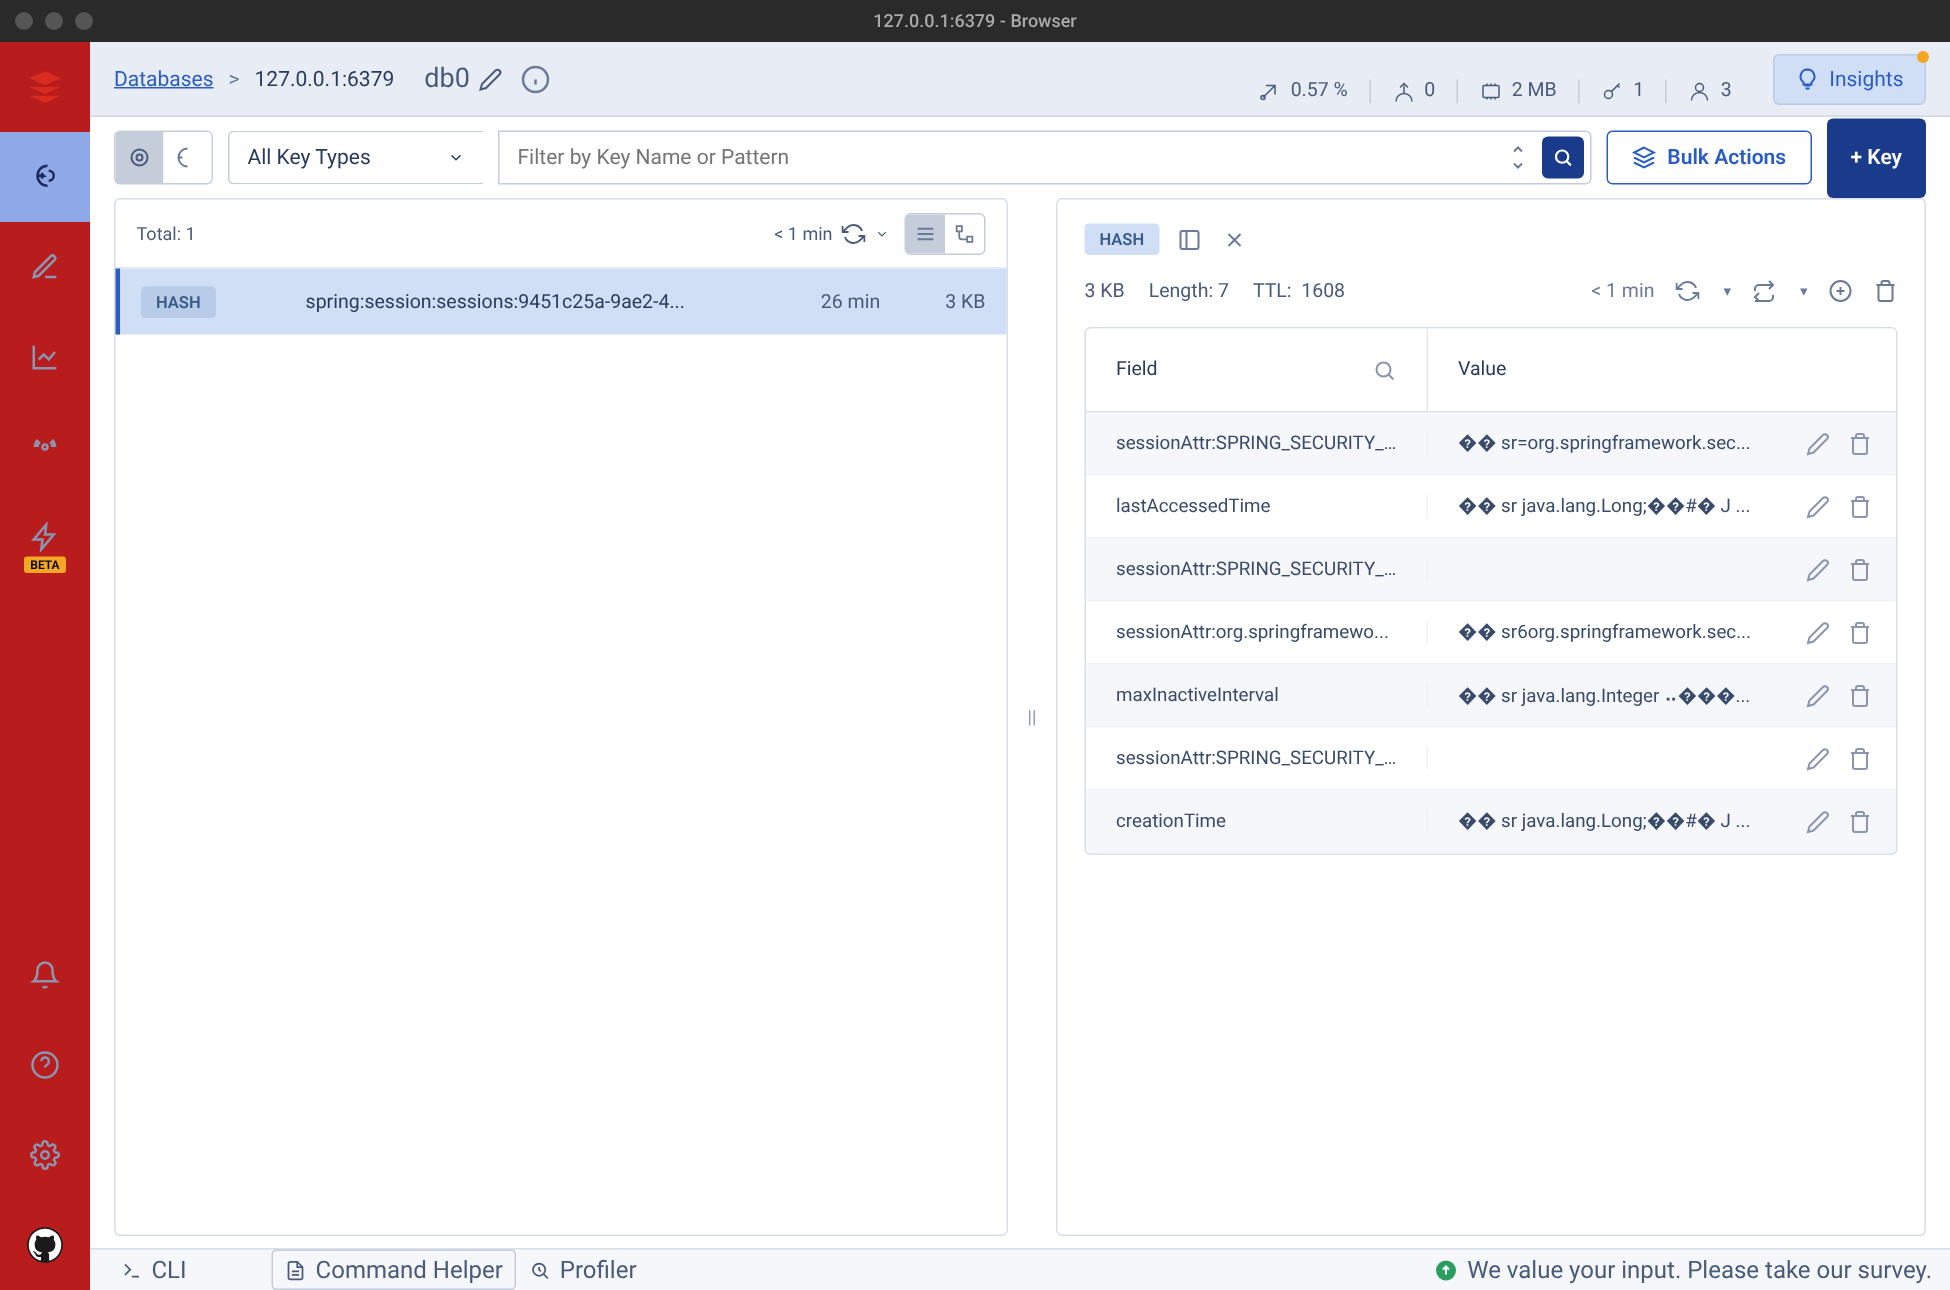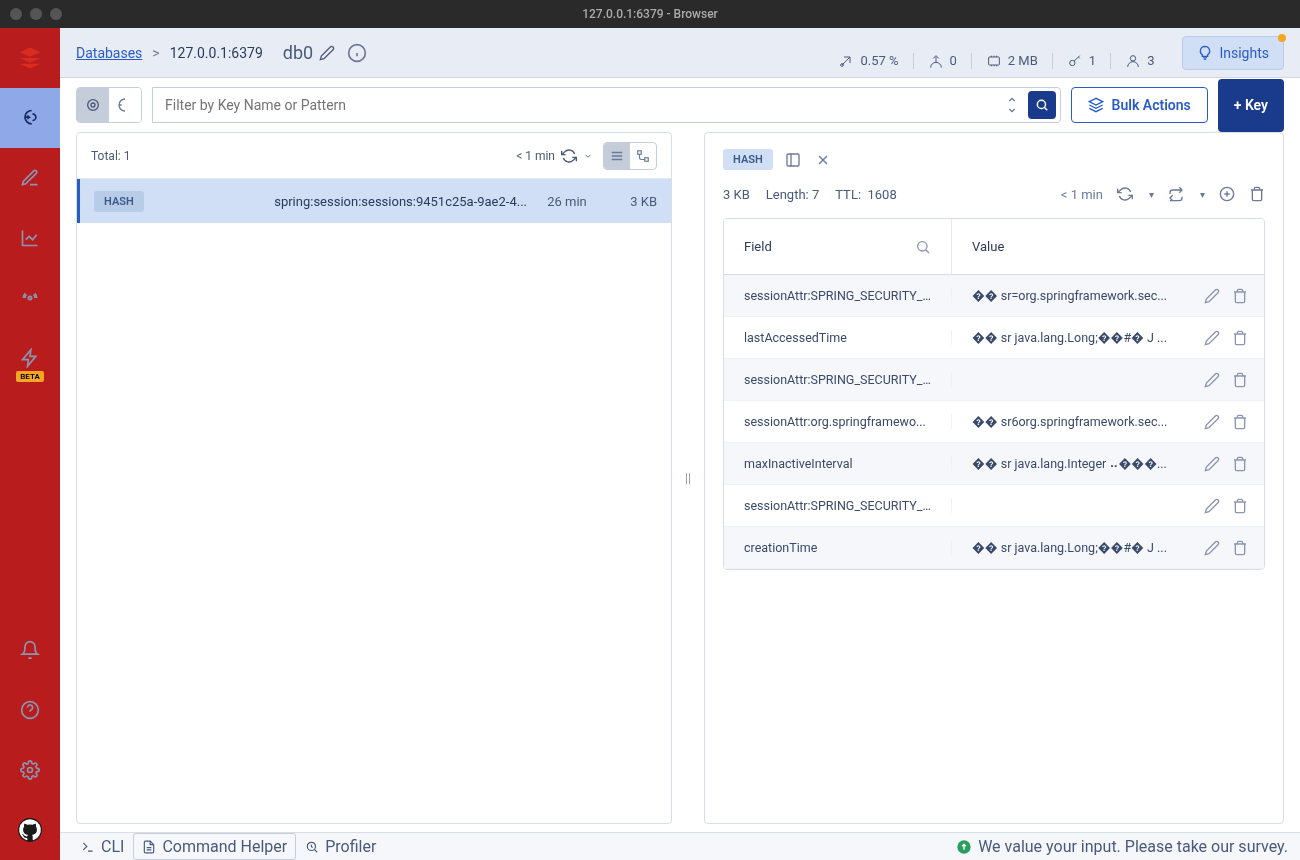--- a/index.html
+++ b/index.html
@@ -51,21 +51,21 @@
 .keys-panel { width: 596px; border: 1px solid #d8dee8; border-radius: 4px; background: #fff; display: flex; flex-direction: column; }
 .keys-header { height: 46px; display: flex; align-items: center; padding: 0 14px; font-size: 12px; color: #4a5a7a; border-bottom: 1px solid #e5e9f0; }
 .keys-header-spacer { flex: 1; }
 .refresh-info { display: flex; align-items: center; gap: 6px; margin-right: 10px; font-size: 12px; }
 .view-mode-toggle { display: flex; border: 1px solid #c5cdda; border-radius: 4px; overflow: hidden; }
 .view-mode-btn { width: 26px; height: 26px; display: flex; align-items: center; justify-content: center; cursor: pointer; color: #6b7a99; }
 .view-mode-btn.active { background: #c5cdda; }
 
 .key-row { height: 44px; display: flex; align-items: center; padding: 0 14px; background: #d0dff5; border-left: 3px solid #2a5cc8; cursor: pointer; }
 .key-type-badge { background: #b8cce8; color: #3a5a8a; padding: 4px 10px; border-radius: 3px; font-size: 11px; font-weight: 600; }
-.key-name { flex: 1; margin-left: 24px; font-size: 13px; color: #2a3b5c; overflow: hidden; text-overflow: ellipsis; white-space: nowrap; text-align: right; }
+.key-name { flex: 1; margin-left: 60px; font-size: 13px; color: #2a3b5c; overflow: hidden; text-overflow: ellipsis; white-space: nowrap; }
 .key-ttl { width: 80px; text-align: center; font-size: 13px; color: #4a5a7a; }
 .key-size { width: 50px; text-align: right; font-size: 13px; color: #4a5a7a; }
 
 .splitter { width: 4px; display: flex; align-items: center; justify-content: center; color: #8b95b0; font-size: 12px; cursor: col-resize; }
 
 .details-panel { flex: 1; border: 1px solid #d8dee8; border-radius: 4px; background: #fff; display: flex; flex-direction: column; min-width: 0; }
 .details-header { padding: 16px 18px 0 18px; }
 .details-title-row { display: flex; align-items: center; gap: 12px; }
 .details-type-badge { background: #d0dff5; color: #3a5a8a; padding: 4px 10px; border-radius: 3px; font-size: 11px; font-weight: 600; }
 .details-key-name { flex: 1; font-size: 14px; font-weight: 600; color: #2a3b5c; overflow: hidden; text-overflow: ellipsis; white-space: nowrap; }
@@ -85,21 +85,21 @@
 .hash-row { display: flex; height: 42px; align-items: center; border-bottom: 1px solid #eef1f6; }
 .hash-row:nth-child(odd) { background: #f5f7fb; }
 .hash-row:nth-child(even) { background: #fff; }
 .hash-field { width: 228px; padding: 0 20px; font-size: 12.5px; color: #3a4a6a; overflow: hidden; text-overflow: ellipsis; white-space: nowrap; border-right: 1px solid #eef1f6; }
 .hash-value { flex: 1; padding: 0 20px; font-size: 12.5px; color: #3a4a6a; overflow: hidden; text-overflow: ellipsis; white-space: nowrap; }
 .hash-actions { display: flex; gap: 12px; padding: 0 16px; color: #8b95b0; }
 .hash-actions > * { cursor: pointer; }
 
 .footer { height: 28px; background: #f5f7fb; border-top: 1px solid #d8dee8; display: flex; align-items: center; padding: 0 12px; font-size: 16px; color: #4a5a7a; }
 .footer-btn { display: flex; align-items: center; gap: 6px; padding: 3px 8px; cursor: pointer; border: 1px solid transparent; border-radius: 3px; }
-.footer-btn.bordered { border-color: #c5cdda; }
+.footer-btn.bordered { border-color: #c5cdda; margin-left: 48px; }
 .footer-spacer { flex: 1; }
 .survey { display: flex; align-items: center; gap: 6px; cursor: pointer; }
 
 svg { display: block; }
 .ico { width: 16px; height: 16px; }
 .ico-lg { width: 20px; height: 20px; }
 </style>
 </head>
 <body>
 
@@ -245,20 +245,26 @@
           <svg class="ico" viewBox="0 0 24 24" fill="none" stroke="currentColor" stroke-width="2">
               <circle cx="12" cy="12" r="8"></circle>
               <circle cx="12" cy="12" r="3"></circle>
             </svg>
         </div>
         <div class="view-toggle-btn">
           <svg class="ico" viewBox="0 0 24 24" fill="none" stroke="currentColor" stroke-width="2">
               <path d="M3 12h4m-4 0a9 9 0 0 1 9-9m-9 9a9 9 0 0 0 9 9"></path>
             </svg>
         </div>
+      </div>
+      <div class="key-type-select">
+        <span>All Key Types</span>
+        <svg width="12" height="12" viewBox="0 0 24 24" fill="none" stroke="currentColor" stroke-width="2">
+            <path d="M6 9l6 6 6-6"></path>
+          </svg>
       </div>
       <div class="filter-input-wrap">
         <input class="filter-input" placeholder="Filter by Key Name or Pattern" style="">
         <span class="sort-icon">
           <svg class="ico" viewBox="0 0 24 24" fill="none" stroke="currentColor" stroke-width="2">
               <path d="M8 6l4-4 4 4M8 18l4 4 4-4"></path>
             </svg>
         </span>
         <div class="search-btn">
           <svg width="14" height="14" viewBox="0 0 24 24" fill="none" stroke="#fff" stroke-width="2.5">

